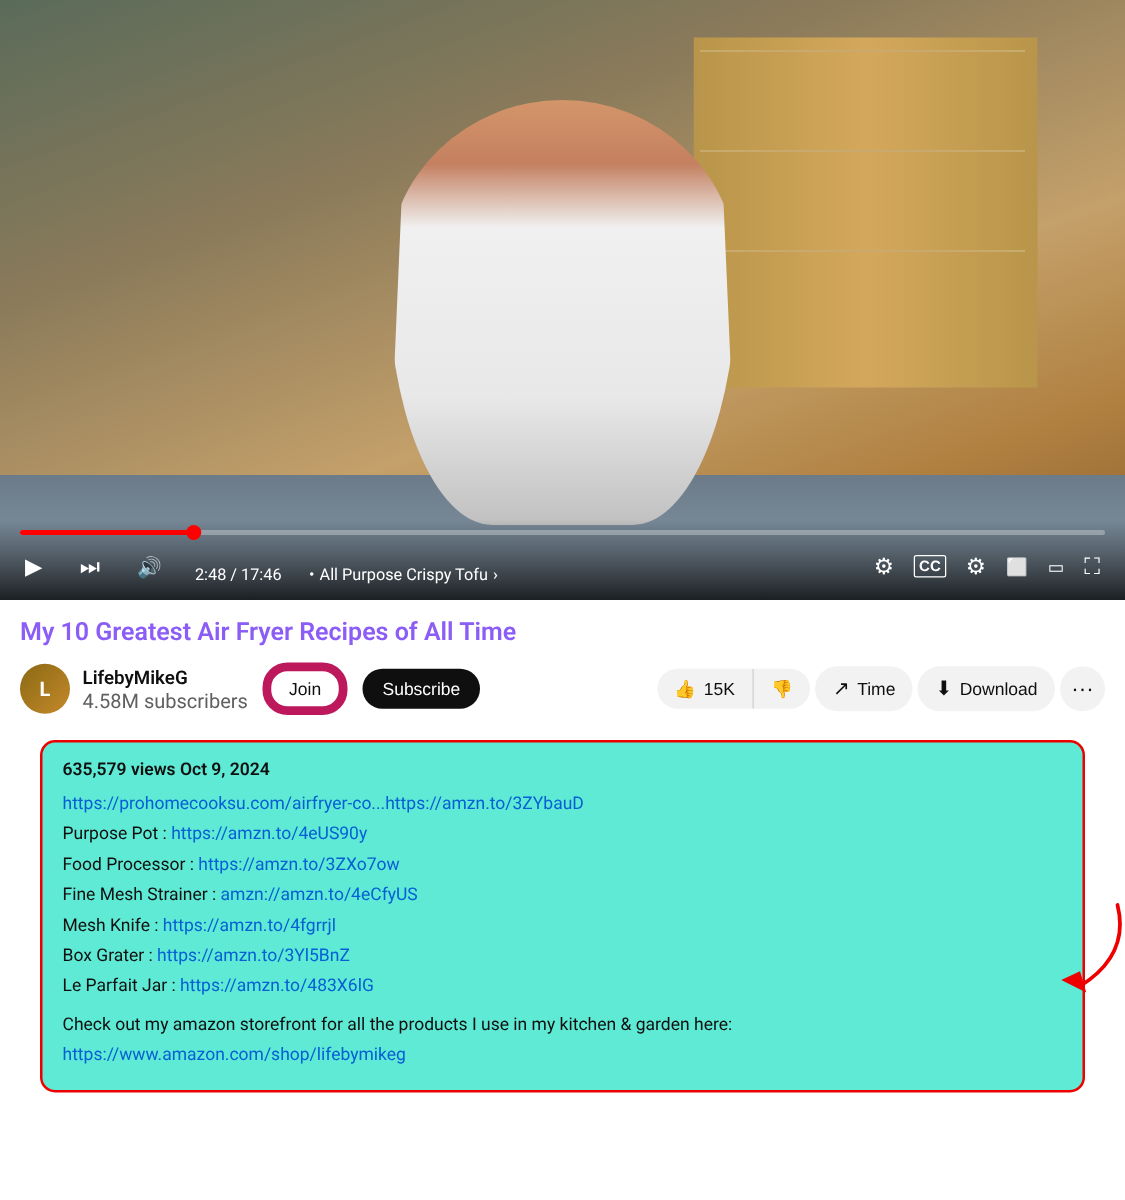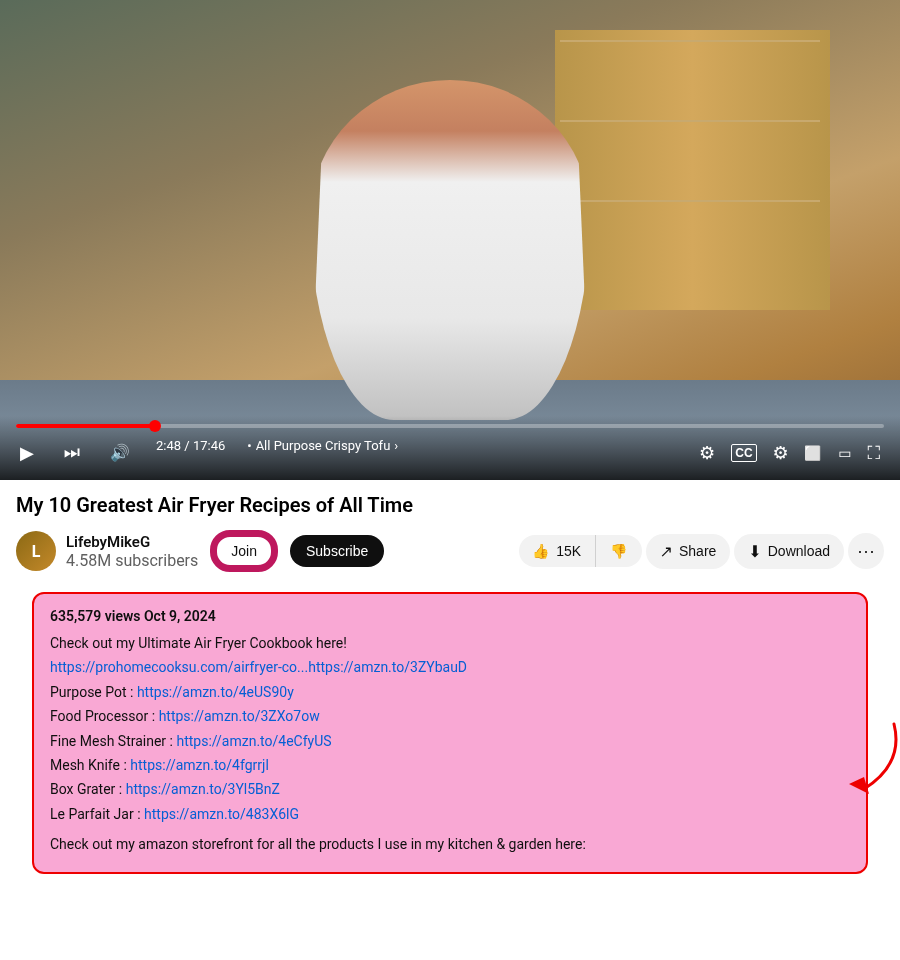--- a/index.html
+++ b/index.html
@@ -100,21 +100,21 @@
       background: #ff0000;
       border-radius: 50%;
       position: absolute;
       top: 50%;
       left: 16%;
       transform: translate(-50%, -50%);
     }
 
     .controls-row {
       display: flex;
-      align-items: flex-start;
+      align-items: flex-end;
       gap: 22px;
       color: #fff;
     }
 
     .ctrl-btn {
       background: none;
       border: none;
       color: #fff;
       cursor: pointer;
       display: flex;
@@ -147,21 +147,21 @@
 
     
     .video-info {
       padding: 12px 16px 8px;
     }
 
     .video-title {
       font-size: 20px;
       font-weight: 600;
       line-height: 1.3;
-      color: #000000;
+      color: #8b5cf6;
       margin-bottom: 12px;
     }
 
     .channel-actions-row {
       display: flex;
       align-items: center;
       gap: 12px;
       flex-wrap: wrap;
     }
 
@@ -274,21 +274,21 @@
       display: flex;
       align-items: center;
       justify-content: center;
       font-size: 18px;
       color: #0f0f0f;
     }
 
     
     .description-section {
       margin: 12px 16px;
-      background: #f9a8d4;
+      background: #5eead4;
       border-radius: 12px;
       padding: 14px 16px;
       border: 2px solid #e00;
       position: relative;
     }
 
     .description-stats {
       font-size: 14px;
       font-weight: 600;
       color: #0f0f0f;
@@ -408,62 +408,64 @@
           <span>👍</span>
           <span>15K</span>
         </button>
         <button class="dislike-btn">
           <span>👎</span>
         </button>
       </div>
 
       <button class="action-btn">
         <span style="font-size:16px;">↗</span>
-        <span>Share</span>
+        <span>Time</span>
       </button>
 
       <button class="action-btn">
         <span style="font-size:16px;">⬇</span>
         <span>Download</span>
       </button>
 
       <button class="more-btn">
         <span>···</span>
       </button>
     </div>
   </div>
 </div>
 
 <div style="position: relative; margin: 0 16px 20px;">
   <div class="description-section">
     <div class="description-stats">635,579 views  Oct 9, 2024</div>
     <div class="description-text">
-      <span class="line">Check out my Ultimate Air Fryer Cookbook here!</span>
       <span class="line">
         <a class="link" href="#">https://prohomecooksu.com/airfryer-co...https://amzn.to/3ZYbauD</a>
       </span>
       <span class="line">
         <span>Purpose Pot : </span><a class="link" href="#">https://amzn.to/4eUS90y</a>
       </span>
       <span class="line">
         <span>Food Processor : </span><a class="link" href="#">https://amzn.to/3ZXo7ow</a>
       </span>
       <span class="line">
-        <span>Fine Mesh Strainer : </span><a class="link" href="#">https://amzn.to/4eCfyUS</a>
+        <span>Fine Mesh Strainer : </span><a class="link" href="#">amzn://amzn.to/4eCfyUS</a>
       </span>
       <span class="line">
         <span>Mesh Knife : </span><a class="link" href="#">https://amzn.to/4fgrrjl</a>
       </span>
       <span class="line">
         <span>Box Grater : </span><a class="link" href="#">https://amzn.to/3Yl5BnZ</a>
       </span>
       <span class="line spacer">
         <span>Le Parfait Jar : </span><a class="link" href="#">https://amzn.to/483X6lG</a>
       </span>
       <span class="line">Check out my amazon storefront for all the products I use in my kitchen &amp; garden here:</span>
+      <span class="line">
+        <a class="link" href="#">https://www.amazon.com/shop/lifebymikeg</a>
+      </span>
     </div>
   </div>
 
   <div style="position: absolute; right: -30px; top: 45%; pointer-events: none;">
     <svg width="100" height="90" viewBox="0 0 100 90">
 
       <path d="M 80 5 Q 90 45 50 70" stroke="#e00" stroke-width="3" fill="none" stroke-linecap="round"></path>
 
       <polygon points="35,65 55,75 50,58" fill="#e00"></polygon>
     </svg>

